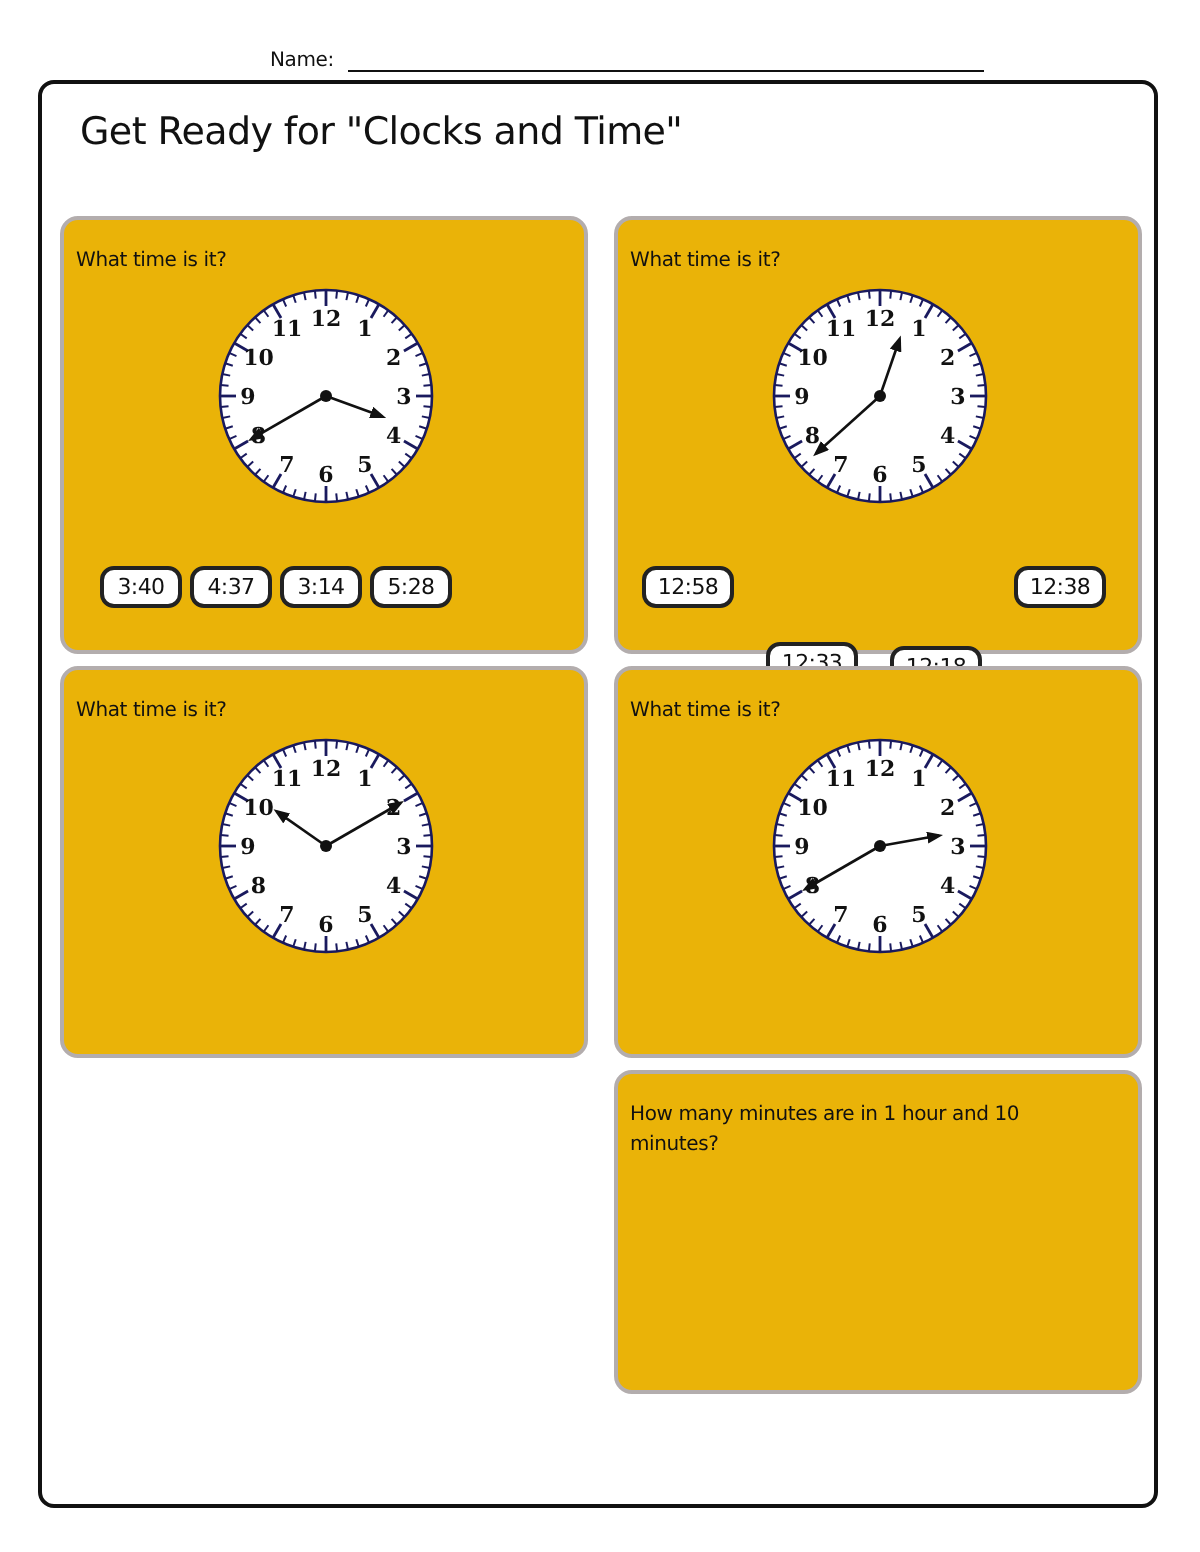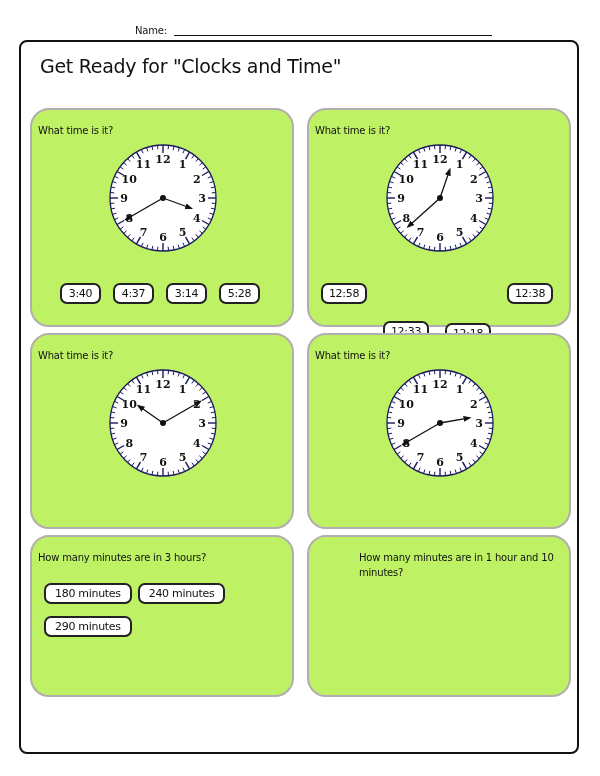--- a/index.html
+++ b/index.html
@@ -2,21 +2,21 @@
 <html><head>
 <meta charset="utf-8">
 <style>
   html,body{margin:0;padding:0;background:#fff;}
   body{width:600px;height:776px;position:relative;font-family:"DejaVu Sans",sans-serif;color:#111;overflow:hidden;}
   .name-row{position:absolute;top:25px;left:0;width:600px;height:14px;}
   .name-label{position:absolute;left:135px;top:0;font-size:10px;letter-spacing:-0.2px;}
   .name-line{position:absolute;left:174px;top:10px;width:318px;border-bottom:1px solid #111;}
   .sheet{position:absolute;left:19px;top:40px;width:560px;height:714px;border:2px solid #111;border-radius:8px;box-sizing:border-box;}
   .title{position:absolute;left:19px;top:13px;font-size:19px;letter-spacing:-0.3px;}
-  .card{position:absolute;border:2px solid #b3adad;border-radius:19px;box-sizing:border-box;background:#bef264;}
+  .card{position:absolute;border:2px solid #b3adad;border-radius:9px;box-sizing:border-box;background:#eab308;}
   .q{position:absolute;left:6px;top:13px;font-size:10px;letter-spacing:-0.2px;line-height:15px;}
   .clock{position:absolute;width:110px;height:110px;}
   .opts{position:absolute;left:12px;display:flex;flex-wrap:wrap;gap:6px;}
   .opt{border:2px solid #222;border-radius:7px;height:17px;padding:0 9px;font-size:11px;line-height:17px;letter-spacing:-0.3px;box-sizing:content-box;background:#fff;cursor:pointer;}
   .opt.t{width:33px;text-align:center;padding:0 2px;}
 </style>
 </head>
 <body>
 
 <div class="name-row">
@@ -105,21 +105,21 @@
         <text x="35.499999999999986" y="25.225009252406906" text-anchor="middle" font-family="DejaVu Serif, serif" font-weight="bold" font-size="11" fill="#111">11</text>
         <defs>
           <marker id="ah0" markerWidth="8" markerHeight="6" refX="6" refY="3" orient="auto" markerUnits="userSpaceOnUse">
             <path d="M0,0 L8,3 L0,6 Z" fill="#111111"></path>
           </marker>
         </defs>
         <line x1="55" y1="55" x2="17.76090763726915" y2="76.50000000000001" stroke="#111111" stroke-width="1.3" marker-end="url(#ah0)"></line>
         <line x1="55" y1="55" x2="83.19077862357724" y2="65.26060429977005" stroke="#111111" stroke-width="1.3" marker-end="url(#ah0)"></line>
         <circle cx="55" cy="55" r="3" fill="#111111"></circle>
       </svg>
-    <div class="opts" style="top:173px;left:28px;gap:12px;">
+    <div class="opts" style="top:173px;left:18px;gap:4px;">
       <div class="opt t">3:40</div>
       <div class="opt t">4:37</div>
       <div class="opt t">3:14</div>
       <div class="opt t">5:28</div>
     </div>
   </div>
 
   <div class="card" style="left:286px;top:66px;width:264px;height:219px;">
     <div class="q">What time is it?</div>
     <svg class="clock" style="left:76px;top:33px;" viewBox="0 0 110 110">
@@ -380,25 +380,17 @@
           <marker id="ah3" markerWidth="8" markerHeight="6" refX="6" refY="3" orient="auto" markerUnits="userSpaceOnUse">
             <path d="M0,0 L8,3 L0,6 Z" fill="#111111"></path>
           </marker>
         </defs>
         <line x1="55" y1="55" x2="17.76090763726915" y2="76.50000000000001" stroke="#111111" stroke-width="1.3" marker-end="url(#ah3)"></line>
         <line x1="55" y1="55" x2="84.54423259036625" y2="49.79055466999209" stroke="#111111" stroke-width="1.3" marker-end="url(#ah3)"></line>
         <circle cx="55" cy="55" r="3" fill="#111111"></circle>
       </svg>
   </div>
 
-  <div class="card" style="left:9px;top:493px;width:264px;height:162px;">
-    <div class="q">How many minutes are in 3 hours?</div>
-    <div class="opts" style="top:46px;width:230px;gap:12px 6px;">
-      <div class="opt">180 minutes</div>
-      <div class="opt">240 minutes</div>
-      <div class="opt">290 minutes</div>
-    </div>
-  </div>
 
   <div class="card" style="left:286px;top:493px;width:264px;height:162px;">
-    <div class="q" style="width:240px;margin-left:44px;">How many minutes are in 1 hour and 10 minutes?</div>
+    <div class="q" style="width:240px;">How many minutes are in 1 hour and 10 minutes?</div>
   </div>
 </div>
 
 </body></html>

